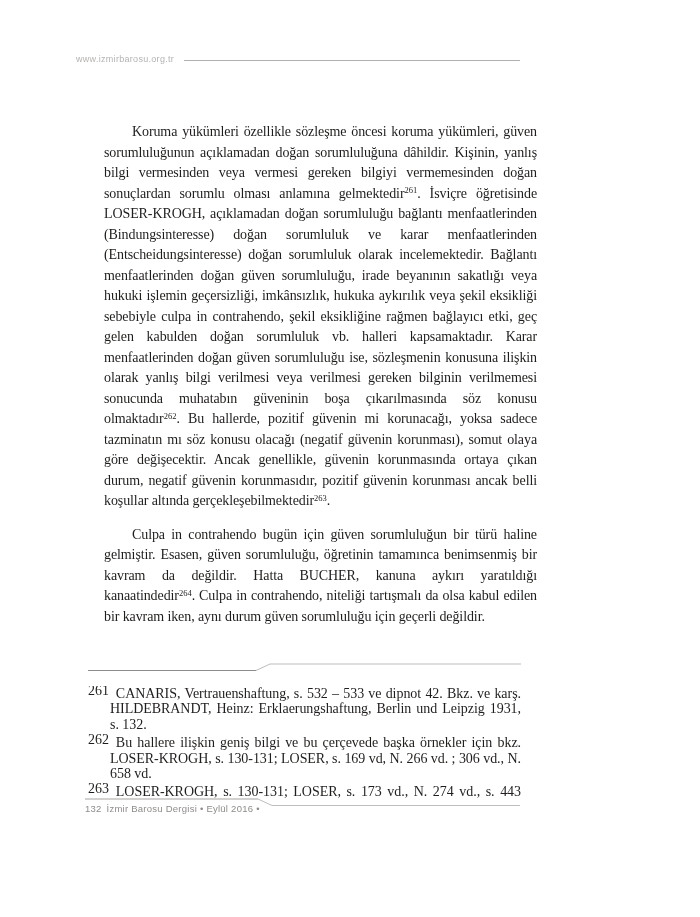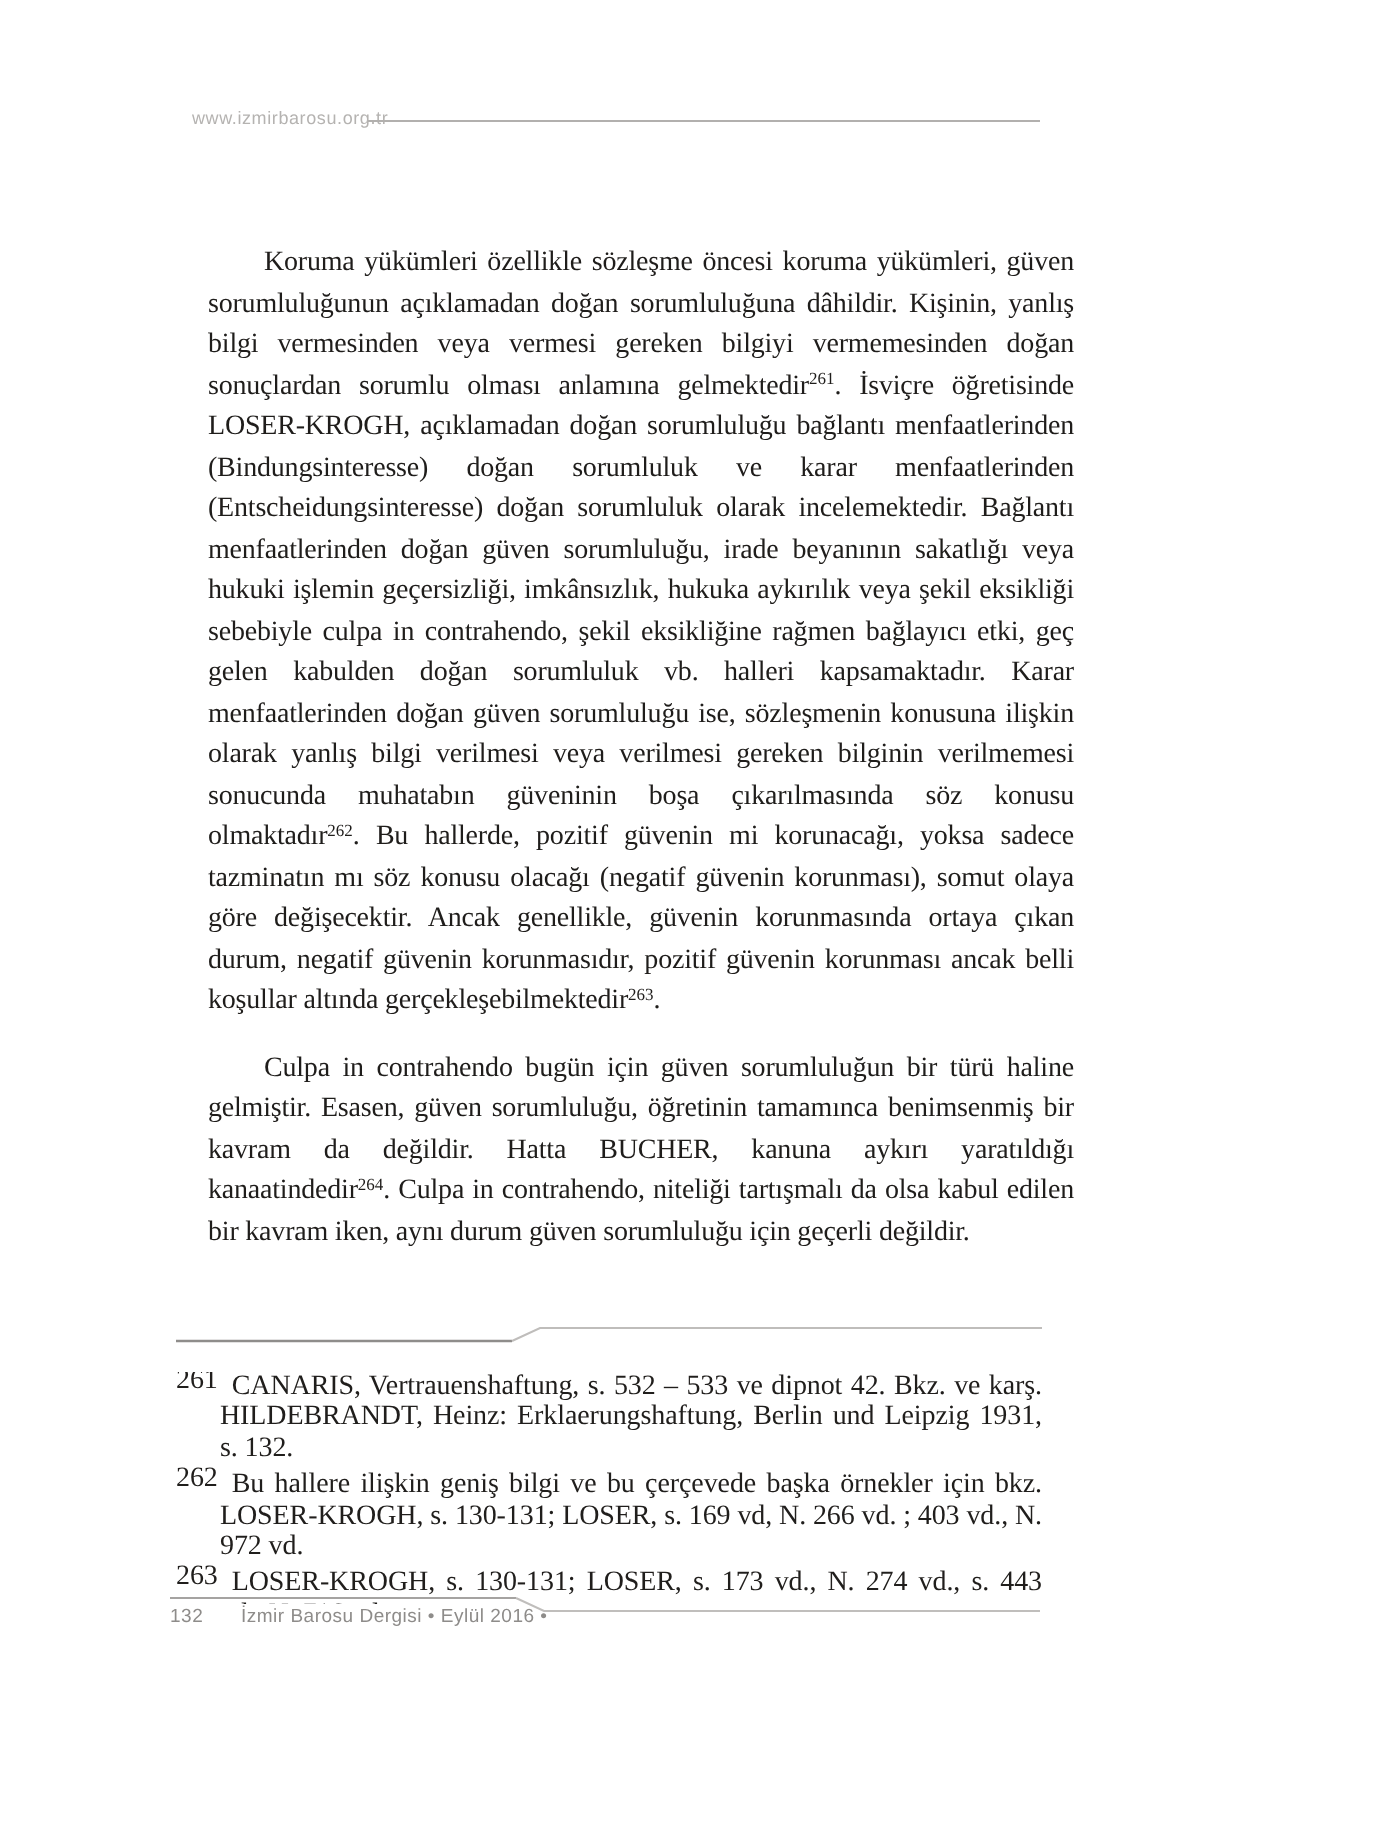--- a/index.html
+++ b/index.html
@@ -13,21 +13,21 @@
     width: 700px;
     height: 917px;
     background: #ffffff;
     overflow: hidden;
     font-family: "Liberation Serif", "DejaVu Serif", serif;
   }
 
   
   .header-url {
     position: absolute;
-    left: 96px;
+    left: 76px;
     top: 54px;
     font-family: "Liberation Sans", sans-serif;
     font-size: 9px;
     letter-spacing: 0.3px;
     color: #b5b3b1;
     white-space: nowrap;
   }
   .header-rule {
     position: absolute;
     left: 184px;
@@ -114,21 +114,21 @@
     position: absolute;
     left: 85px;
     top: 803px;
     font-family: "Liberation Sans", sans-serif;
     font-size: 9.5px;
     letter-spacing: 0.25px;
     color: #8e8c8a;
     white-space: nowrap;
   }
   .page-footer .pageno {
-    margin-right: 16px;
+    margin-right: 2px;
   }
 </style>
 </head>
 <body>
 
 <div class="page">
 
   <span class="header-url">www.izmirbarosu.org.tr</span>
   <div class="header-rule"></div>
 
@@ -137,21 +137,21 @@
       <p class="para">Culpa in contrahendo bugün için güven sorumluluğun bir türü haline gelmiştir. Esasen, güven sorumluluğu, öğretinin tamamınca benimsenmiş bir kavram da değildir. Hatta BUCHER, kanuna aykırı yaratıldığı kanaatindedir<sup class="fnref">264</sup>. Culpa in contrahendo, niteliği tartışmalı da olsa kabul edilen bir kavram iken, aynı durum güven sorumluluğu için geçerli değildir.</p>
     </main>
 
   <svg class="fn-sep" viewBox="0 0 433 11" width="433" height="11">
     <path d="M0 8.5 H168" stroke="#8f8d8b" stroke-width="1.2" fill="none"></path>
     <path d="M168 8.5 L182 2 H433" stroke="#bfbdbb" stroke-width="1" fill="none"></path>
   </svg>
 
   <section class="footnotes">
       <div class="footnote"><span class="fn-num">261</span><span>CANARIS, Vertrauenshaftung, s. 532 – 533 ve dipnot 42. Bkz. ve karş. HILDEBRANDT, Heinz: Erklaerungshaftung, Berlin und Leipzig 1931, s. 132.</span></div>
-      <div class="footnote"><span class="fn-num">262</span><span>Bu hallere ilişkin geniş bilgi ve bu çerçevede başka örnekler için bkz. LOSER-KROGH, s. 130-131; LOSER, s. 169 vd, N. 266 vd. ; 403 vd., N. 972 vd.</span></div>
+      <div class="footnote"><span class="fn-num">262</span><span>Bu hallere ilişkin geniş bilgi ve bu çerçevede başka örnekler için bkz. LOSER-KROGH, s. 130-131; LOSER, s. 169 vd, N. 266 vd. ; 306 vd., N. 658 vd.</span></div>
       <div class="footnote"><span class="fn-num">263</span><span>LOSER-KROGH, s. 130-131; LOSER, s. 173 vd., N. 274 vd., s. 443 vd., N. 716 vd.</span></div>
     </section>
 
   <svg class="footer-rule" viewBox="0 0 436 12" width="436" height="12">
     <path d="M0 3 H173" stroke="#a5a3a1" stroke-width="1" fill="none"></path>
     <path d="M173 3 L187 9.5 H435" stroke="#c0bebc" stroke-width="1" fill="none"></path>
   </svg>
 
   <footer class="page-footer">
     <span class="pageno">132</span>

